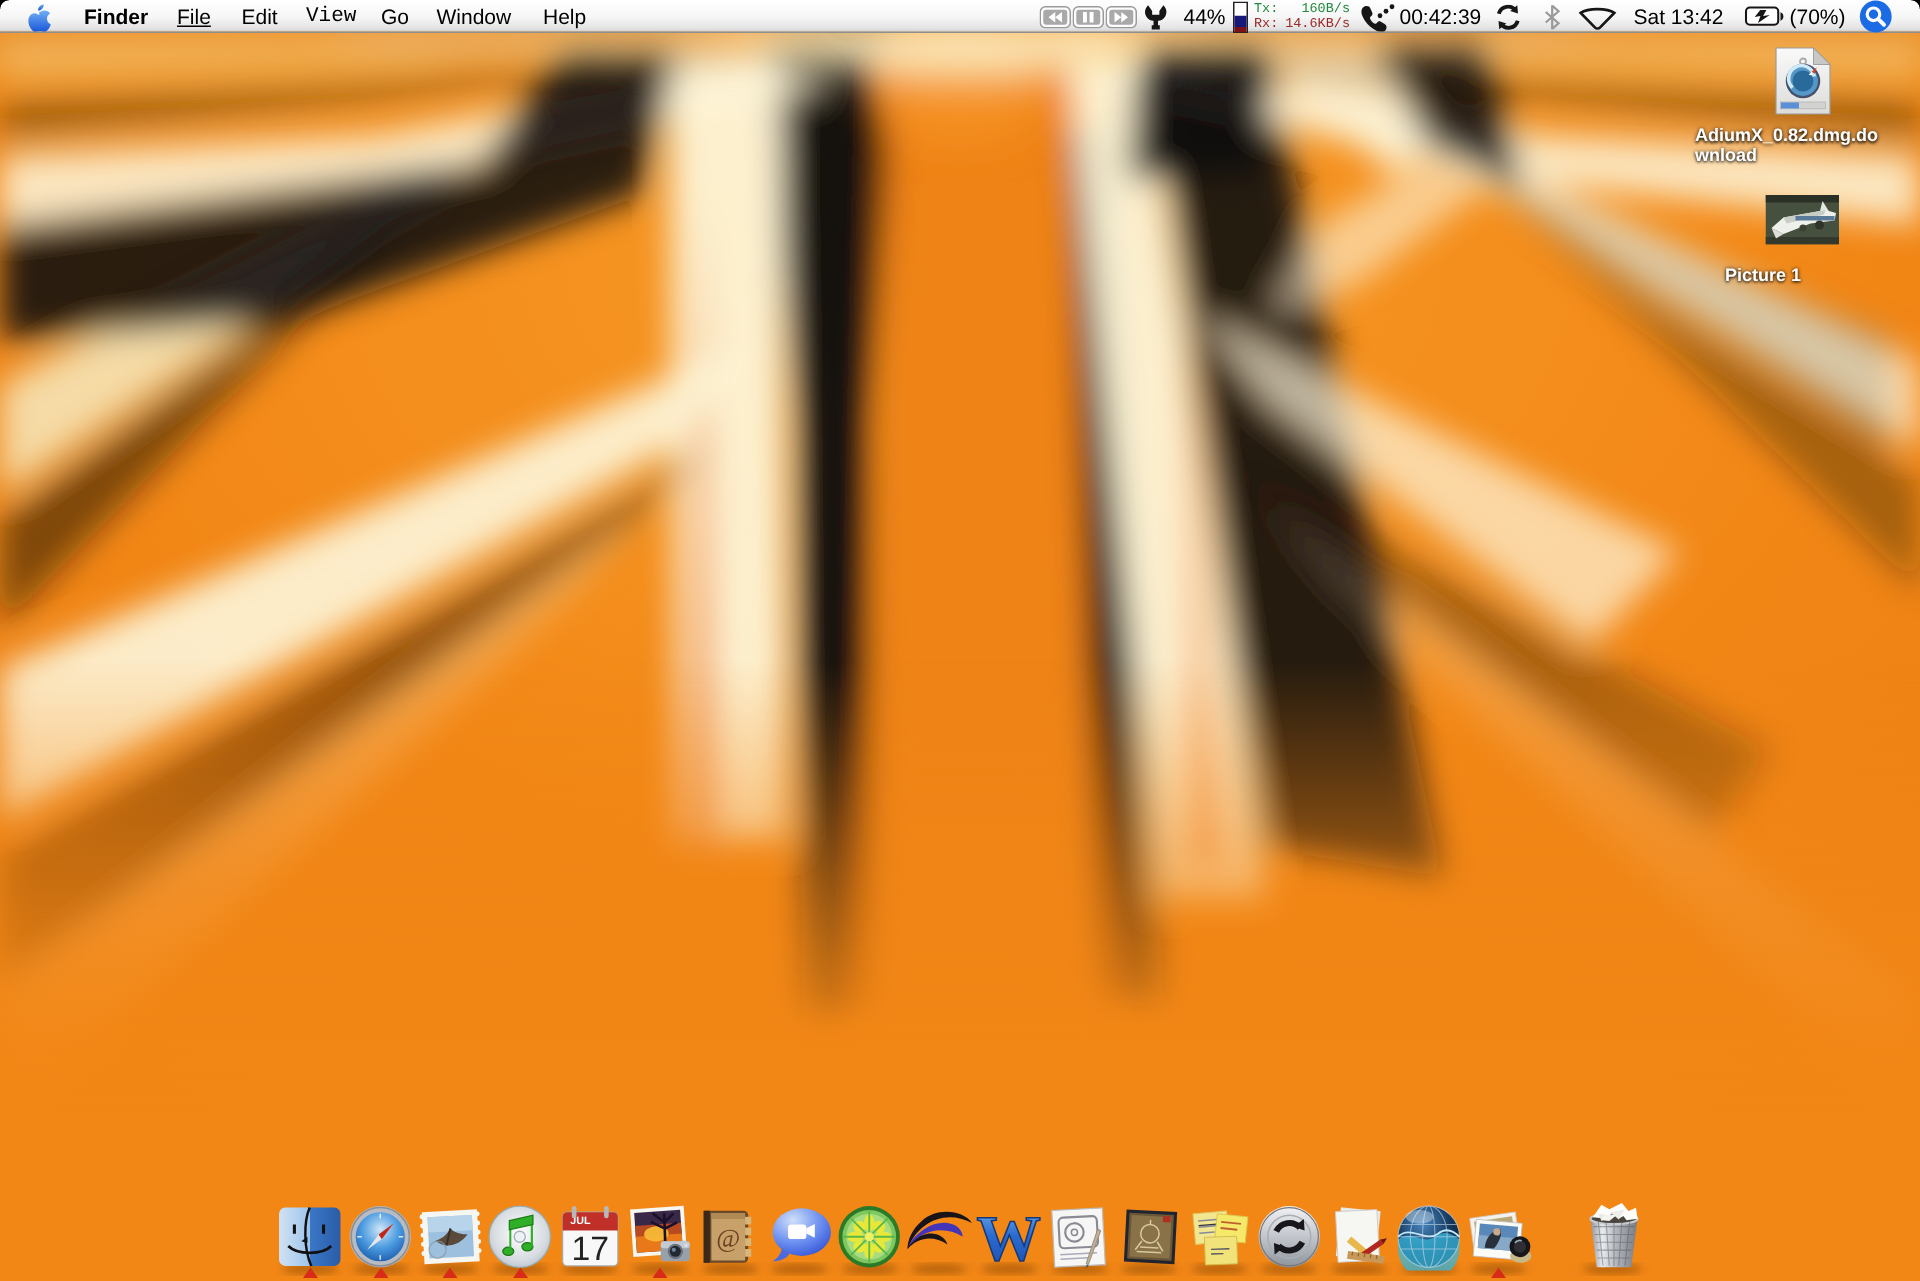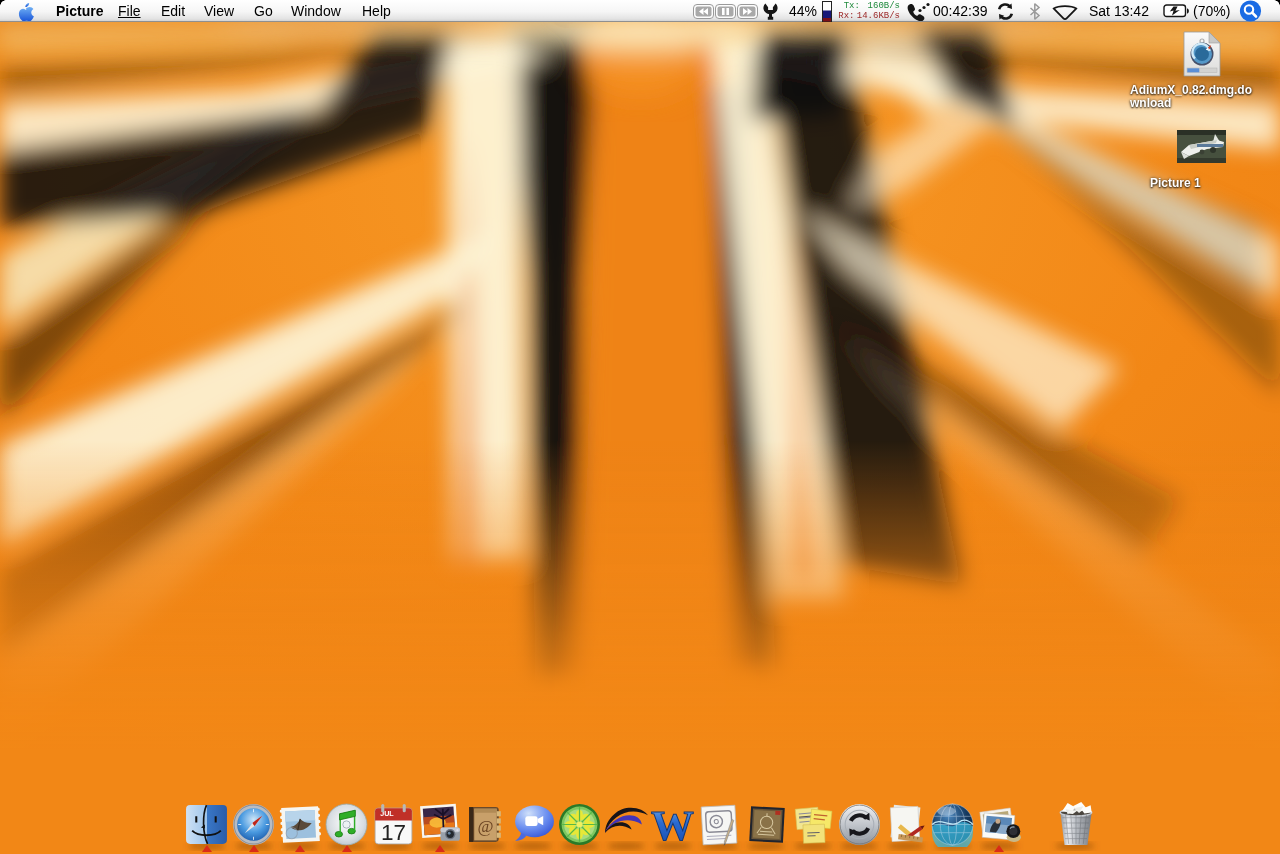--- a/index.html
+++ b/index.html
@@ -452,24 +452,24 @@
 <svg class="abs" style="left:16px;top:2px" width="20" height="19" viewBox="0 0 20 19">
 <defs>
         <linearGradient id="apg" x1="0" y1="0" x2="0" y2="1">
           <stop offset="0" stop-color="#6fb0f5"></stop>
           <stop offset="1" stop-color="#1a55d8"></stop>
         </linearGradient>
       </defs>
 <path fill="url(#apg)" d="M10.2,5.9 c0.8,0 2,-0.9 3.4,-0.9 c1.7,0 3,0.8 3.8,2 c-1.4,0.9 -2.2,2.1 -2.1,3.7 c0.1,1.8 1.2,3 2.6,3.6 c-0.5,1.4 -1.2,2.6 -2,3.5 c-0.7,0.8 -1.5,1.6 -2.5,1.6 c-1,0 -1.5,-0.6 -2.8,-0.6 c-1.3,0 -1.9,0.6 -2.9,0.6 c-1,0 -1.9,-0.9 -2.7,-1.8 c-1.6,-2 -2.5,-4.8 -1.9,-7.3 c0.5,-2 2.2,-3.5 4.1,-3.5 c1.1,0 2.2,1.1 3,1.1 z"></path>
 <path fill="url(#apg)" d="M13.1,1 c0.2,1 -0.3,2.1 -1,2.8 c-0.7,0.8 -1.8,1.3 -2.7,1.2 c-0.2,-1 0.4,-2.1 1.1,-2.8 C11.2,1.4 12.3,1 13.1,1 z"></path>
 </svg>
-<div class="abs" style="left:56px;top:0;height:22px;line-height:23px;font-size:14px;font-weight:bold;color:#000;">Picture</div>
+<div class="abs" style="left:56px;top:0;height:22px;line-height:23px;font-size:14px;font-weight:bold;color:#000;">Finder</div>
 <div class="abs" style="left:118px;top:0;height:22px;line-height:23px;font-size:14px;color:#000;text-decoration:underline;">File</div>
 <div class="abs" style="left:161px;top:0;height:22px;line-height:23px;font-size:14px;color:#000;">Edit</div>
-<div class="abs" style="left:204px;top:0;height:22px;line-height:23px;font-size:14px;color:#000;">View</div>
+<div class="abs" style="left:204px;top:0;height:22px;line-height:23px;font-size:14px;color:#000;font-family:Liberation Mono, monospace;">View</div>
 <div class="abs" style="left:254px;top:0;height:22px;line-height:23px;font-size:14px;color:#000;">Go</div>
 <div class="abs" style="left:291px;top:0;height:22px;line-height:23px;font-size:14px;color:#000;">Window</div>
 <div class="abs" style="left:362px;top:0;height:22px;line-height:23px;font-size:14px;color:#000;">Help</div>
 <svg class="abs" style="left:693px;top:4px" width="21" height="15" viewBox="0 0 21 15">
 <rect x="0.5" y="0.5" width="20" height="14" rx="3.5" fill="#fdfdfd" stroke="#9a9a9a"></rect>
 <rect x="2.5" y="2.5" width="16" height="10" rx="2" fill="#a9a9a9"></rect>
 <path fill="#fff" d="M10.5,4 L6,7.5 L10.5,11 z M15,4 L10.5,7.5 L15,11 z"></path>
     </svg>
     <svg class="abs" style="left:715px;top:4px" width="21" height="15" viewBox="0 0 21 15">
 <rect x="0.5" y="0.5" width="20" height="14" rx="3.5" fill="#fdfdfd" stroke="#9a9a9a"></rect>
@@ -484,21 +484,21 @@
     </svg>
 <svg class="abs" style="left:762px;top:3px" width="17" height="17" viewBox="0 0 17 17">
 <path fill="#161616" d="M3.4,0.5 C1.4,2.4 0.7,5.3 2.1,7.8 C3.2,9.8 5.4,11 7,10.9 L7,13.8 L5.8,13.8 L5.8,16.7 L11.2,16.7 L11.2,13.8 L10,13.8 L10,10.9 C11.6,11 13.8,9.8 14.9,7.8 C16.3,5.3 15.6,2.4 13.6,0.5 L10.9,4.3 L10.9,6.9 L6.1,6.9 L6.1,4.3 z"></path>
 </svg>
 <div class="abs" style="left:789px;top:0;height:22px;line-height:23px;font-size:14px;color:#000;">44%</div>
 <svg class="abs" style="left:822px;top:1px" width="10" height="21" viewBox="0 0 10 21">
 <rect x="0.5" y="0.5" width="9" height="20" fill="#fff" stroke="#222"></rect>
 <rect x="1" y="9.5" width="8" height="7.5" fill="#181878"></rect>
 <rect x="1" y="17" width="8" height="3.5" fill="#7a1018"></rect>
 </svg>
-<div class="abs" style="left:836px;top:1px;width:64px;font-family:'Liberation Mono',monospace;font-size:9px;line-height:10px;color:#1f8a3c;text-align:center;white-space:nowrap">Tx:<span style="float:right">160B/s</span><br><span style="color:#9c2828">Rx:<span style="float:right">14.6KB/s</span></span></div>
+<div class="abs" style="left:836px;top:1px;width:64px;font-family:'Liberation Mono',monospace;font-size:9px;line-height:10px;color:#1f8a3c;text-align:left;white-space:nowrap">Tx:<span style="float:right">160B/s</span><br><span style="color:#9c2828">Rx:<span style="float:right">14.6KB/s</span></span></div>
 <svg class="abs" style="left:905px;top:2px" width="26" height="19" viewBox="0 0 26 19">
 <g fill="#161616">
         <path d="M3,8 C2,5 3,3 5,2.2 C6.5,1.7 8,2.2 8.6,3.6 L9.8,6.3 C10.3,7.4 9.8,8.4 8.8,9 C8.3,9.3 8.2,9.8 8.5,10.6 C9,11.8 10,13 11.2,13.6 C12,14 12.5,13.9 12.9,13.3 C13.5,12.3 14.6,11.9 15.6,12.5 L18.1,14 C19.4,14.8 19.7,16.3 19,17.6 C17.9,19.5 15.6,19.8 12.9,18.6 C8.5,16.6 4.4,12.2 3,8 z"></path>
 <circle cx="15" cy="8.5" r="1.6"></circle>
         <circle cx="19" cy="5.5" r="1.6"></circle>
         <circle cx="23" cy="2.5" r="1.6"></circle>
       </g>
 </svg>
 <div class="abs" style="left:933px;top:0;height:22px;line-height:23px;font-size:14px;color:#000;">00:42:39</div>
 <svg class="abs" style="left:996px;top:3px" width="19" height="17" viewBox="0 0 19 17">

